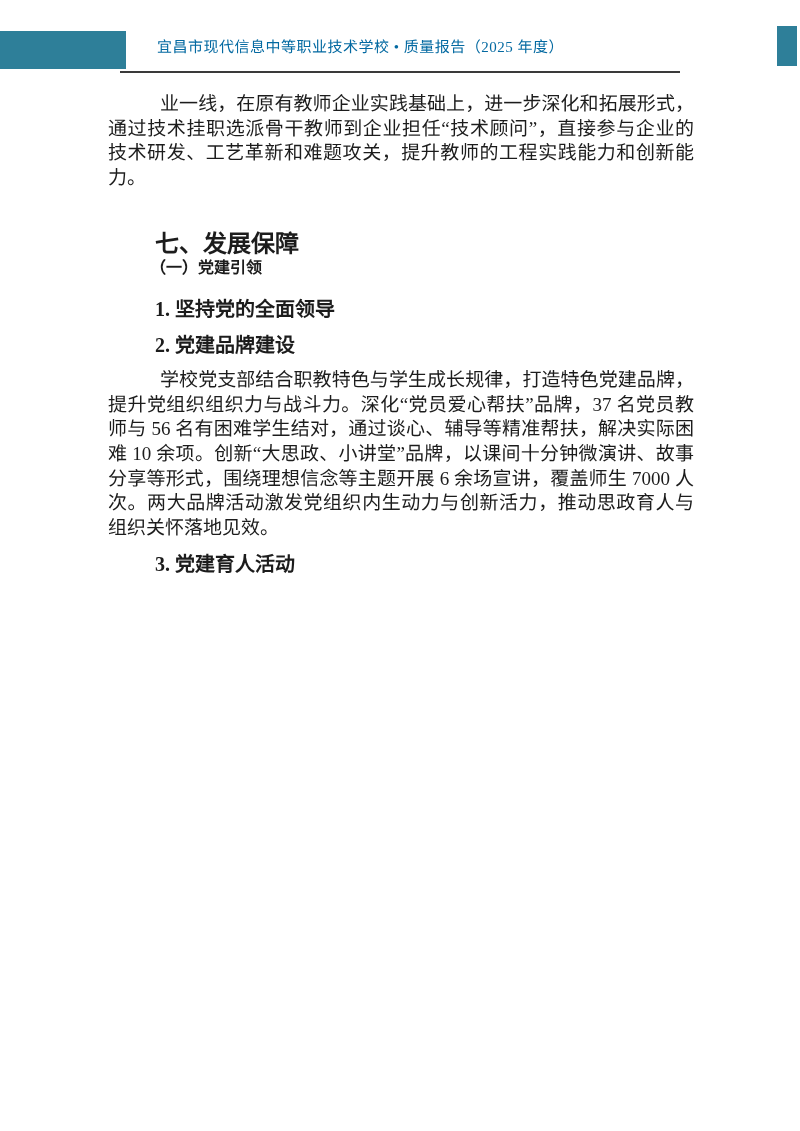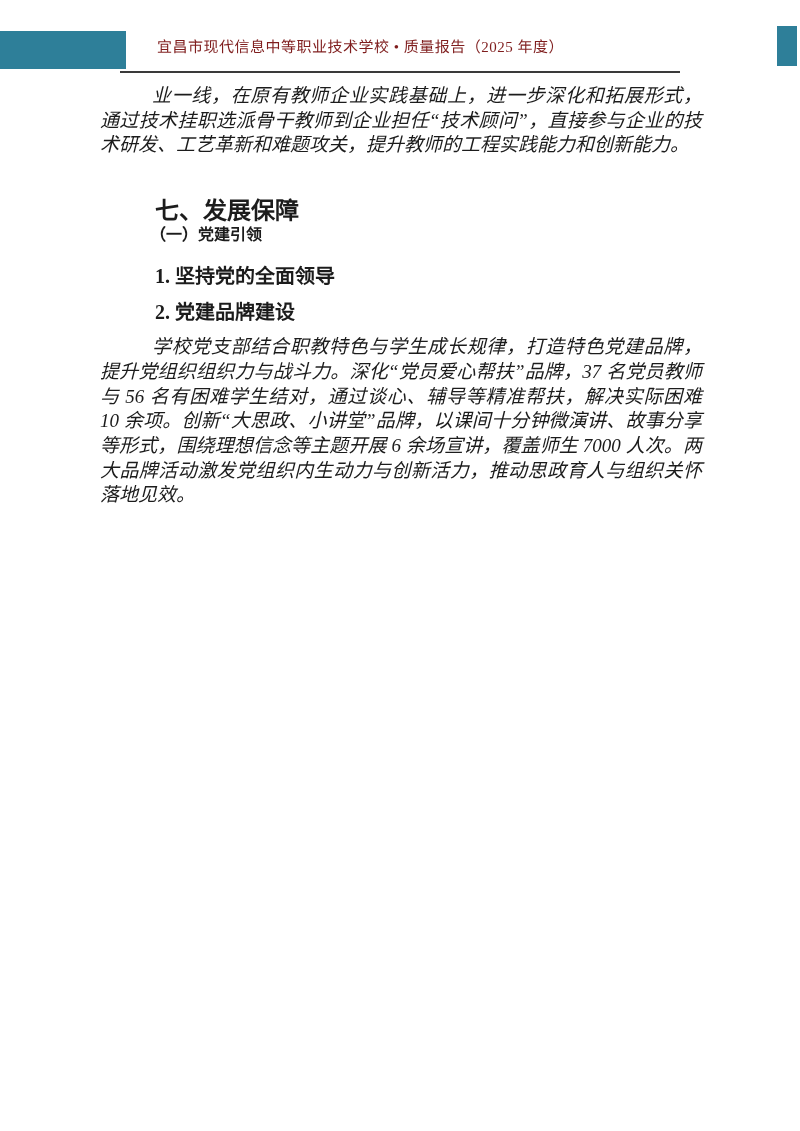--- a/index.html
+++ b/index.html
@@ -25,38 +25,37 @@
   .accent-right{
     position:absolute;left:777px;top:26px;
     width:20px;height:40px;
     background:var(--accent-color);
   }
   .header-title{
     position:absolute;left:157px;top:36px;
     font-size:15px;line-height:22px;
     letter-spacing:0.5px;
     white-space:nowrap;
-    color:#7f1d1d;
+    color:#0369a1;
   }
   .header-rule{
     position:absolute;left:120px;top:71px;
     width:560px;height:2px;
     background:var(--rule-color);
   }
   
   .doc-body{
     position:absolute;left:100px;top:84px;
     width:602px;
     font-size:19px;line-height:24.7px;
     text-align:justify;
   }
   .doc-body p{
-    margin:0;
+    margin:8px;
     text-indent:52px;
-    font-style:italic;
   }
   h2.sec,h3.subsec,h4.num{
     font-weight:bold;
     margin:0 0 0 55px;
     white-space:nowrap;
   }
   h2.sec{
     margin-top:42px;
     font-size:24px;line-height:23px;
   }
@@ -95,17 +94,18 @@
 
     <h2 class="sec">七、发展保障</h2>
 
     <h3 class="subsec">（一）党建引领</h3>
 
     <h4 class="num">1. 坚持党的全面领导</h4>
 
     <h4 class="num h2x">2. 党建品牌建设</h4>
     <p class="block-para">学校党支部结合职教特色与学生成长规律，打造特色党建品牌，提升党组织组织力与战斗力。深化“党员爱心帮扶”品牌，37 名党员教师与 56 名有困难学生结对，通过谈心、辅导等精准帮扶，解决实际困难 10 余项。创新“大思政、小讲堂”品牌，以课间十分钟微演讲、故事分享等形式，围绕理想信念等主题开展 6 余场宣讲，覆盖师生 7000 人次。两大品牌活动激发党组织内生动力与创新活力，推动思政育人与组织关怀落地见效。</p>
 
+    <h4 class="num h3x">3. 党建育人活动</h4>
 
   </div>
 
 
 </div>
 
 </body></html>

